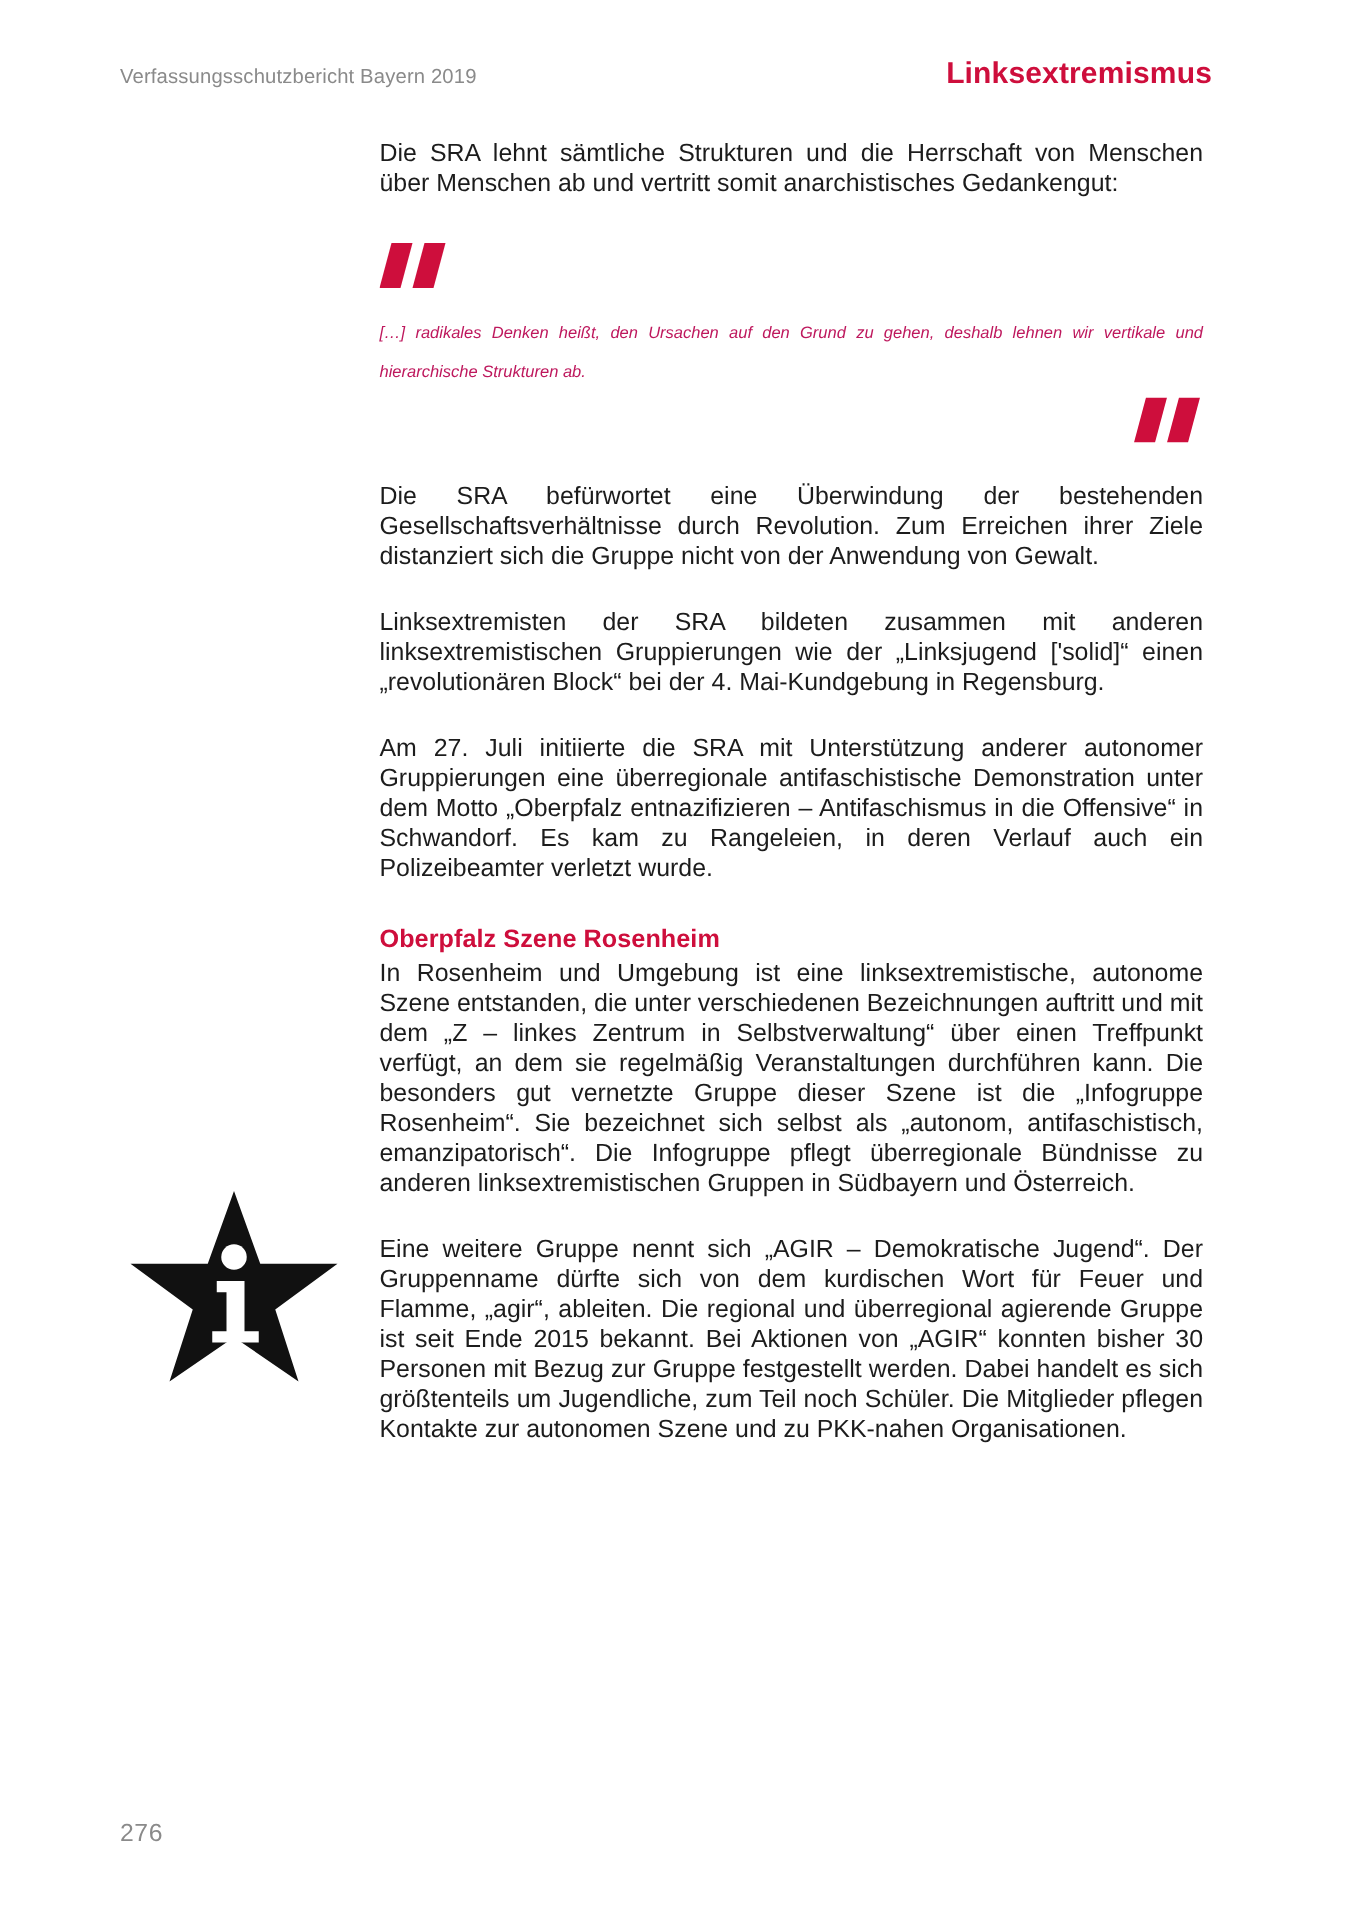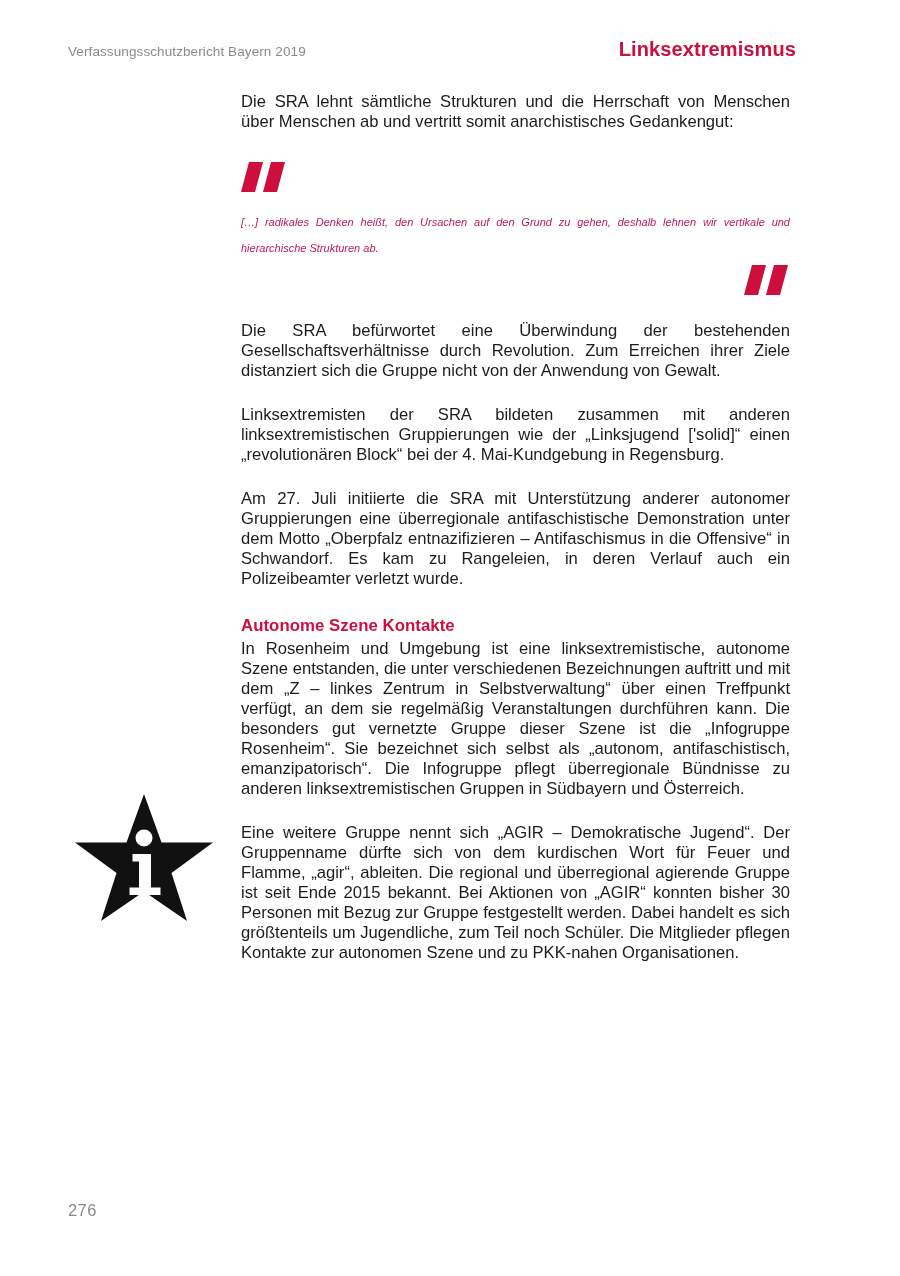--- a/index.html
+++ b/index.html
@@ -13,20 +13,21 @@
     -webkit-font-smoothing: antialiased;
   }
 
   .page {
     position: relative;
     width: 864px;
     height: 1276px;
     background: #ffffff;
     overflow: hidden;
     box-sizing: border-box;
+    margin-left: 12px;
   }
 
   
   .running-head {
     position: absolute;
     top: 38px;
     left: 68px;
     right: 68px;
     height: 20px;
     display: flex;
@@ -114,21 +115,21 @@
     top: 790px;
     width: 140px;
     height: 134px;
   }
   .margin-icon svg { display: block; width: 140px; height: 134px; }
 
   
   .folio {
     position: absolute;
     left: 68px;
-    bottom: 56px;
+    bottom: 44px;
     font-size: 16.5px;
     color: #8a8a8a;
     letter-spacing: 0.4px;
   }
 </style>
 </head>
 <body>
 
 <div class="page">
 
@@ -160,21 +161,21 @@
       </span>
 
     </div>
 
     <p class="body-text">Die SRA befürwortet eine Überwindung der bestehenden Gesellschaftsverhältnisse durch Revolution. Zum Erreichen ihrer Ziele distanziert sich die Gruppe nicht von der Anwendung von Gewalt.</p>
 
     <p class="body-text">Linksextremisten der SRA bildeten zusammen mit anderen linksextremistischen Gruppierungen wie der „Linksjugend ['solid]“ einen „revolutionären Block“ bei der 4. Mai-Kundgebung in Regensburg.</p>
 
     <p class="body-text">Am 27. Juli initiierte die SRA mit Unterstützung anderer autonomer Gruppierungen eine überregionale antifaschistische Demonstration unter dem Motto „Oberpfalz entnazifizieren – Antifaschismus in die Offensive“ in Schwandorf. Es kam zu Rangeleien, in deren Verlauf auch ein Polizeibeamter verletzt wurde.</p>
 
-    <h2 class="section-heading">Autonome Szene Kontakte</h2>
+    <h2 class="section-heading">Oberpfalz Szene Rosenheim</h2>
 
     <p class="body-text tight-after-heading">In Rosenheim und Umgebung ist eine linksextremistische, autonome Szene entstanden, die unter verschiedenen Bezeichnungen auftritt und mit dem „Z – linkes Zentrum in Selbstverwaltung“ über einen Treffpunkt verfügt, an dem sie regelmäßig Veranstaltungen durchführen kann. Die besonders gut vernetzte Gruppe dieser Szene ist die „Infogruppe Rosenheim“. Sie bezeichnet sich selbst als „autonom, antifaschistisch, emanzipatorisch“. Die Infogruppe pflegt überregionale Bündnisse zu anderen linksextremistischen Gruppen in Südbayern und Österreich.</p>
 
     <p class="body-text">Eine weitere Gruppe nennt sich „AGIR – Demokratische Jugend“. Der Gruppenname dürfte sich von dem kurdischen Wort für Feuer und Flamme, „agir“, ableiten. Die regional und überregional agierende Gruppe ist seit Ende 2015 bekannt. Bei Aktionen von „AGIR“ konnten bisher 30 Personen mit Bezug zur Gruppe festgestellt werden. Dabei handelt es sich größtenteils um Jugendliche, zum Teil noch Schüler. Die Mitglieder pflegen Kontakte zur autonomen Szene und zu PKK-nahen Organisationen.</p>
 
   </div>
 
   <div class="margin-icon">
     <svg viewBox="0 0 140 134" aria-hidden="true">
       <polygon fill="#111111" points="70,4 87.5,52.5 139,52.5 97.5,83 113,131 70,101.5 27,131 42.5,83 1,52.5 52.5,52.5"></polygon>

